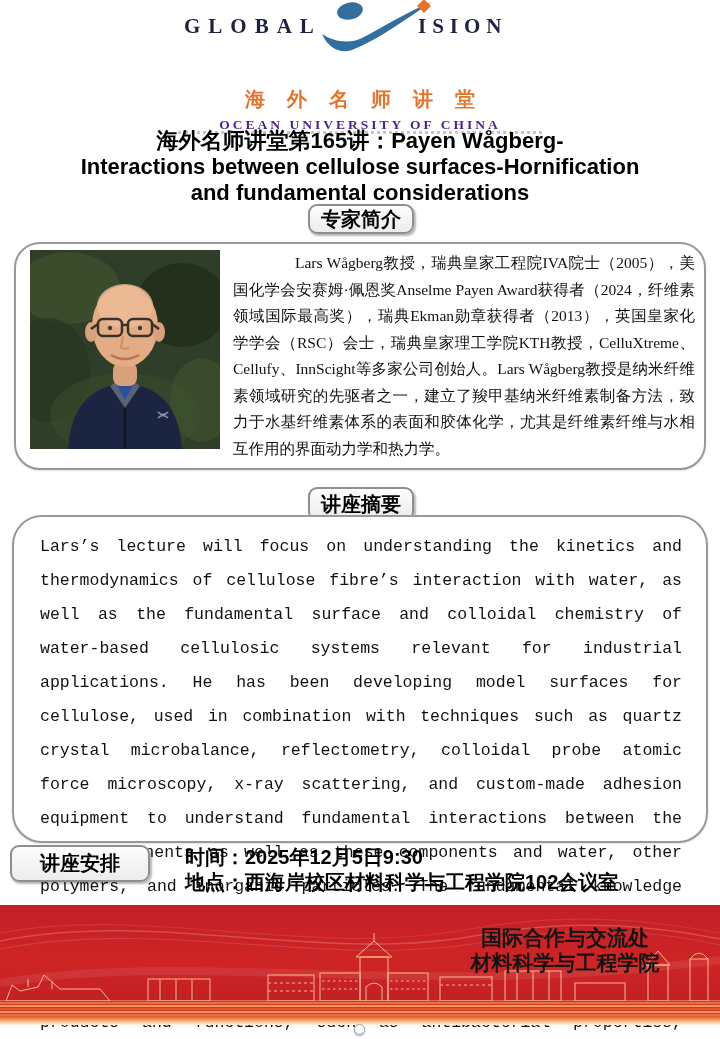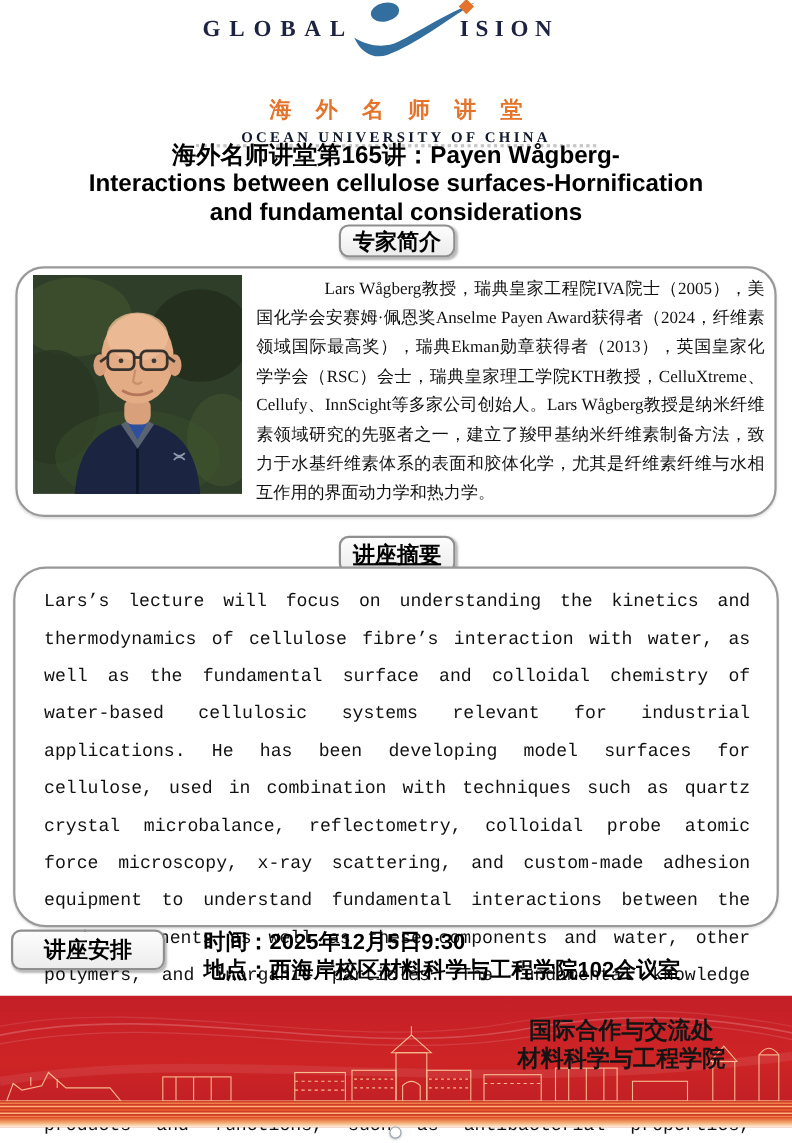--- a/index.html
+++ b/index.html
@@ -10,32 +10,32 @@
   
   .logo-wrap{left:170px;top:2px;width:380px;height:128px;}
   .logo-serif{font-family:"Liberation Serif","DejaVu Serif",serif;color:#1d2240;font-weight:700;}
   .logo-global{left:14px;top:12px;font-size:21px;letter-spacing:8px;}
   .logo-ision{left:248px;top:12px;font-size:21px;letter-spacing:6px;}
   .logo-lectures{left:12px;top:34px;font-size:40px;letter-spacing:9px;}
   .logo-mark{left:150px;top:-4px;width:118px;height:58px;}
   .logo-cn{left:0;top:84px;width:100%;text-align:center;font-family:"Liberation Serif","DejaVu Serif",serif;
            font-weight:700;font-size:20px;color:#e4742c;letter-spacing:22px;text-indent:22px;}
   .logo-univ{left:0;top:115px;width:100%;text-align:center;font-family:"Liberation Serif","DejaVu Serif",serif;
-             font-weight:600;font-size:13.5px;color:#0f172a;letter-spacing:3px;}
+             font-weight:600;font-size:13.5px;color:#4c1d95;letter-spacing:3px;}
   .logo-divider{left:8px;top:129px;width:364px;border-top:3px dotted #c6c6c6;height:0;}
 
   
   .title-block{left:0;top:128px;width:720px;text-align:center;font-weight:700;font-size:22px;line-height:26px;}
 
   
   .pill{border:2px solid #8f8f8f;border-radius:9px;background:linear-gradient(180deg,#fdfdfd 0%,#ececec 100%);
         box-shadow:1.5px 2px 2px rgba(0,0,0,.28);display:flex;align-items:center;justify-content:center;
         font-weight:700;font-size:20px;color:#000;box-sizing:border-box;}
   .pill-expert{left:308px;top:204px;width:106px;height:30px;}
-  .pill-abstract{left:308px;top:487px;width:106px;height:34px;text-decoration:underline;}
+  .pill-abstract{left:308px;top:487px;width:106px;height:34px;}
   .pill-schedule{left:10px;top:845px;width:140px;height:37px;}
 
   
   .card{border:2px solid #999;border-radius:26px;background:#fff;box-sizing:border-box;
         box-shadow:0 1px 2px rgba(0,0,0,.12);}
   .bio-card{left:14px;top:242px;width:692px;height:228px;}
   .abs-card{left:12px;top:515px;width:696px;height:328px;border-radius:30px;}
 
   .photo{left:30px;top:250px;width:190px;height:199px;}
   .bio-text{left:233px;top:250px;width:462px;font-family:"Liberation Serif","DejaVu Serif",serif;

